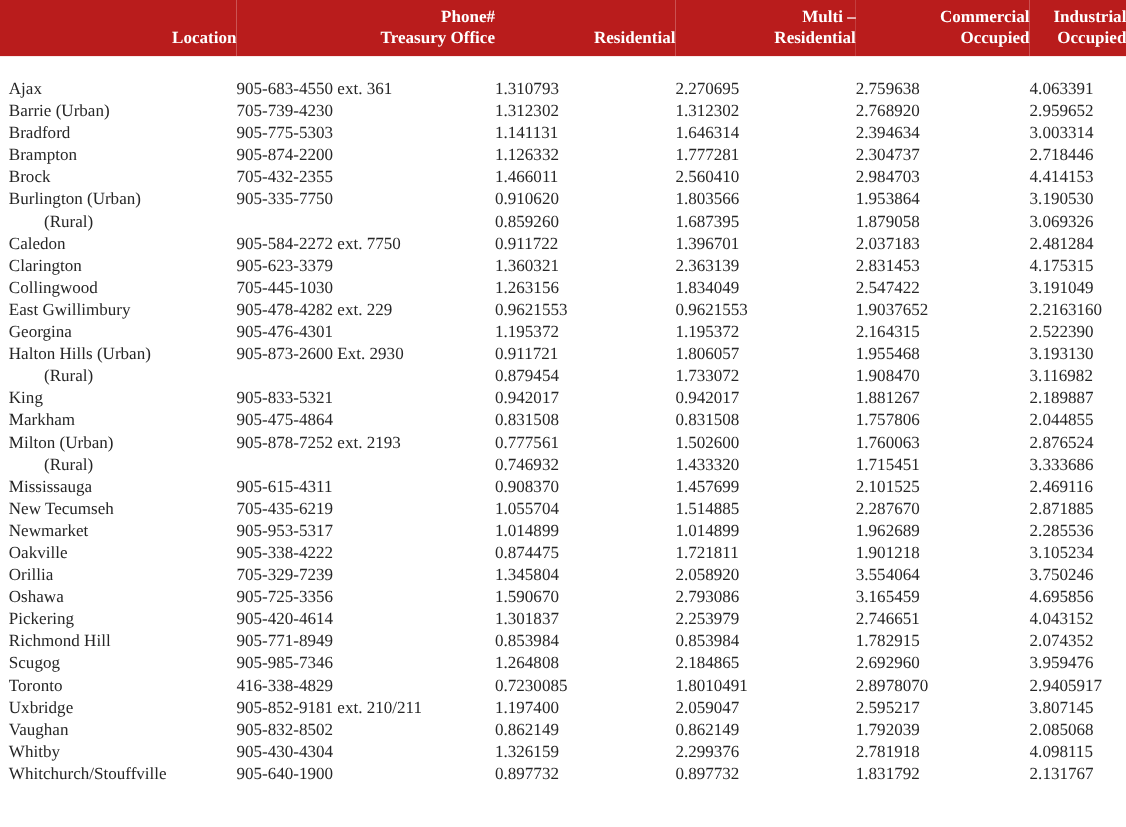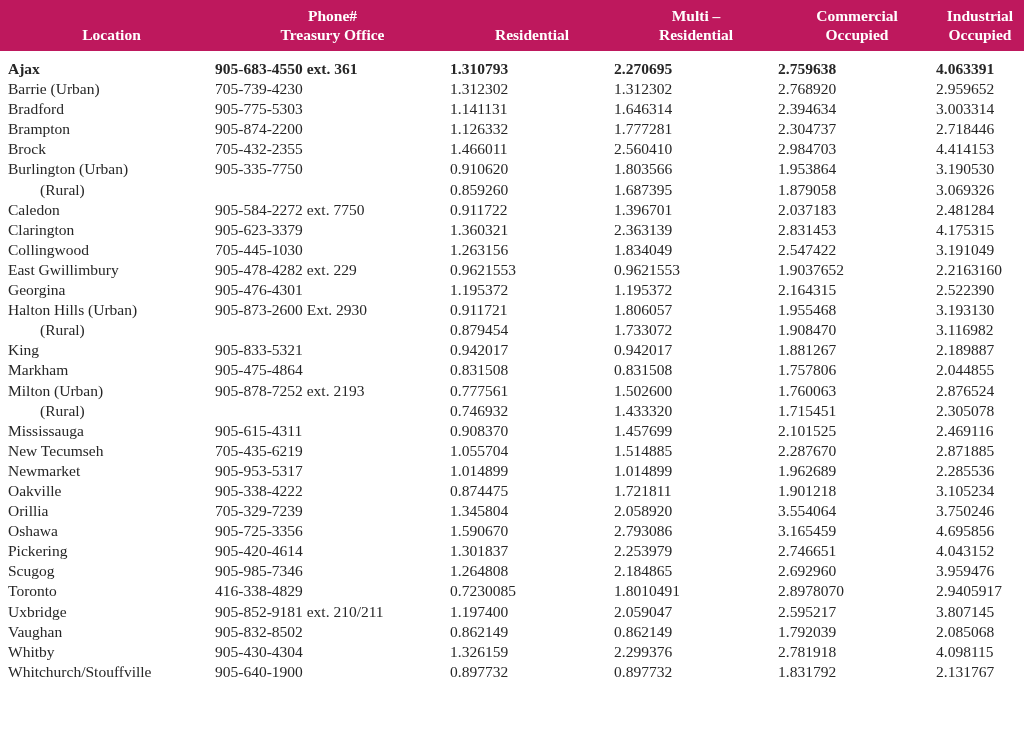--- a/index.html
+++ b/index.html
@@ -17,44 +17,44 @@
     table-layout: fixed;
   }
   col.c-location    { width: 215px; }
   col.c-phone       { width: 235px; }
   col.c-residential { width: 164px; }
   col.c-multi       { width: 164px; }
   col.c-commercial  { width: 158px; }
   col.c-industrial  { width: 88px;  }
 
   thead th {
-    background: #be185d;
+    background: #b91c1c;
     color: #ffffff;
     font-weight: bold;
-    text-align: center;
+    text-align: right;
     vertical-align: bottom;
     font-size: 15.5px;
     line-height: 19px;
     padding: 6px 0 7px 0;
     height: 37px;
   }
   thead th.first { padding-left: 8px; }
   thead .hline { min-height: 19px; white-space: nowrap; }
 
   tbody td {
     font-size: 15.5px;
     line-height: 20.1px;
     color: #262626;
     padding: 0;
     white-space: nowrap;
     overflow: hidden;
     vertical-align: bottom;
   }
   tbody tr { height: 20.1px; }
-  tbody tr.first-row td { padding-top: 8px; font-weight: bold; }
+  tbody tr.first-row td { padding-top: 20px; }
   td.loc { padding-left: 8px; }
   td.loc.sub { padding-left: 40px; }
   td.phone { white-space: pre; }
 </style>
 </head>
 <body>
 
 <table class="rate-table">
   <colgroup>
     <col class="c-location">
@@ -228,21 +228,21 @@
     <td>1.502600</td>
     <td>1.760063</td>
     <td>2.876524</td>
   </tr>
       <tr>
     <td class="loc sub">(Rural)</td>
     <td class="phone"></td>
     <td>0.746932</td>
     <td>1.433320</td>
     <td>1.715451</td>
-    <td>2.305078</td>
+    <td>3.333686</td>
   </tr>
       <tr>
     <td class="loc">Mississauga</td>
     <td class="phone">905-615-4311</td>
     <td>0.908370</td>
     <td>1.457699</td>
     <td>2.101525</td>
     <td>2.469116</td>
   </tr>
       <tr>
@@ -287,20 +287,28 @@
   </tr>
       <tr>
     <td class="loc">Pickering</td>
     <td class="phone">905-420-4614</td>
     <td>1.301837</td>
     <td>2.253979</td>
     <td>2.746651</td>
     <td>4.043152</td>
   </tr>
       <tr>
+    <td class="loc">Richmond Hill</td>
+    <td class="phone">905-771-8949</td>
+    <td>0.853984</td>
+    <td>0.853984</td>
+    <td>1.782915</td>
+    <td>2.074352</td>
+  </tr>
+      <tr>
     <td class="loc">Scugog</td>
     <td class="phone">905-985-7346</td>
     <td>1.264808</td>
     <td>2.184865</td>
     <td>2.692960</td>
     <td>3.959476</td>
   </tr>
       <tr>
     <td class="loc">Toronto</td>
     <td class="phone">416-338-4829</td>

